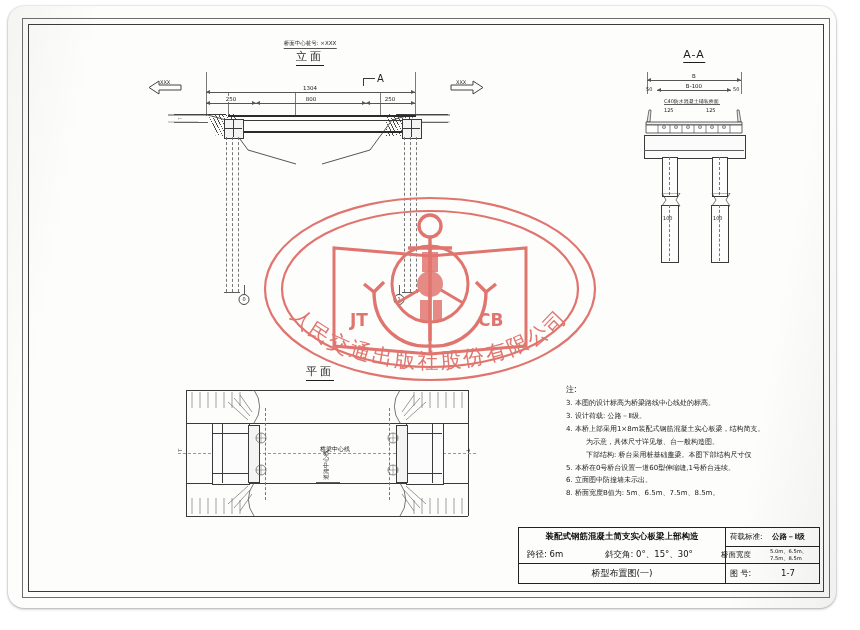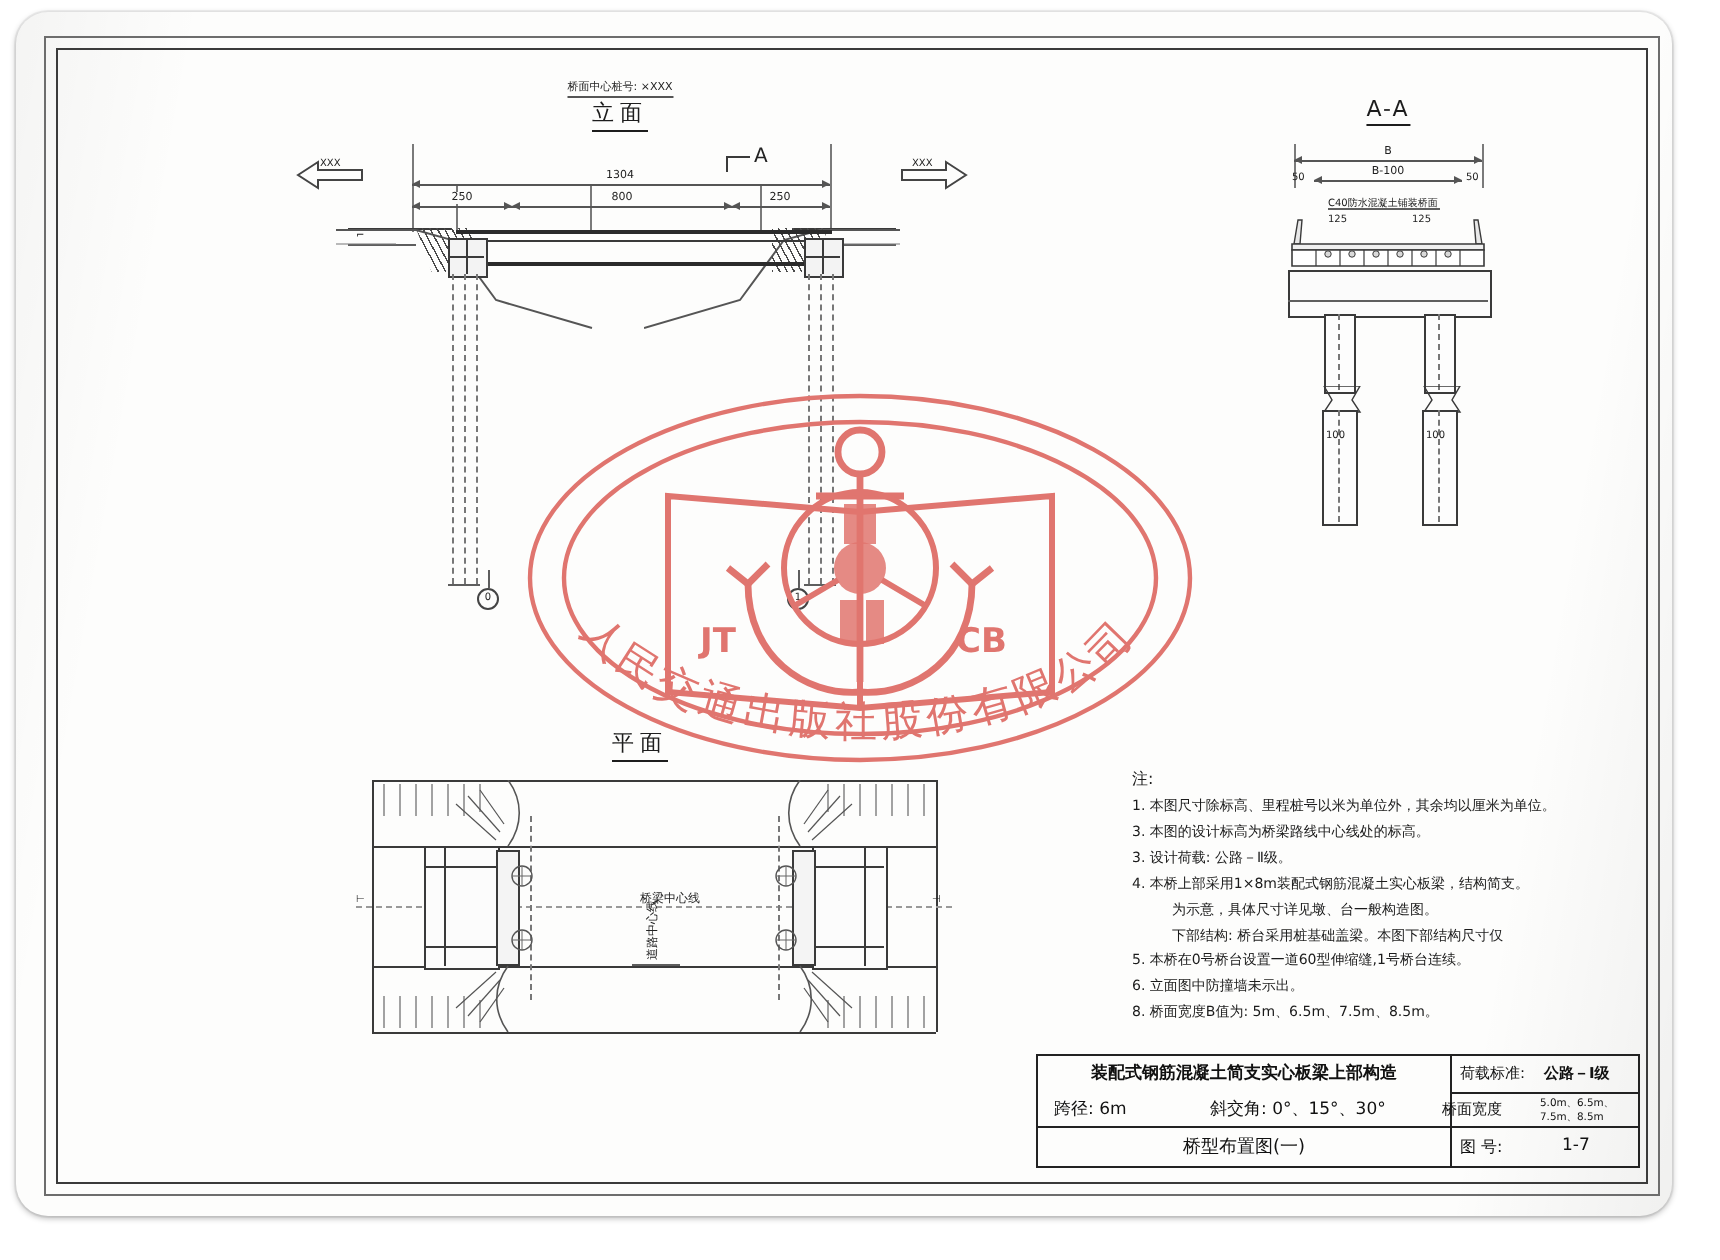--- a/index.html
+++ b/index.html
@@ -369,21 +369,20 @@
         </g>
       </svg>
     </div>
 
     <div class="txt t5" style="left:178px;top:447px;">⊢</div>
     <div class="txt t5" style="left:466px;top:447px;">⊣</div>
   </div>
 
   <div class="notes">
     <div class="nt-title">注:</div>
-    <div class="nt">1. 本图尺寸除标高、里程桩号以米为单位外，其余均以厘米为单位。</div>
     <div class="nt">3. 本图的设计标高为桥梁路线中心线处的标高。</div>
     <div class="nt">3. 设计荷载: 公路－Ⅱ级。</div>
     <div class="nt">4. 本桥上部采用1×8m装配式钢筋混凝土实心板梁，结构简支。</div>
     <div class="nt sub">为示意，具体尺寸详见墩、台一般构造图。</div>
     <div class="nt sub">下部结构: 桥台采用桩基础盖梁。本图下部结构尺寸仅</div>
     <div class="nt">5. 本桥在0号桥台设置一道60型伸缩缝,1号桥台连续。</div>
     <div class="nt">6. 立面图中防撞墙未示出。</div>
     <div class="nt">8. 桥面宽度B值为: 5m、6.5m、7.5m、8.5m。</div>
   </div>
 

